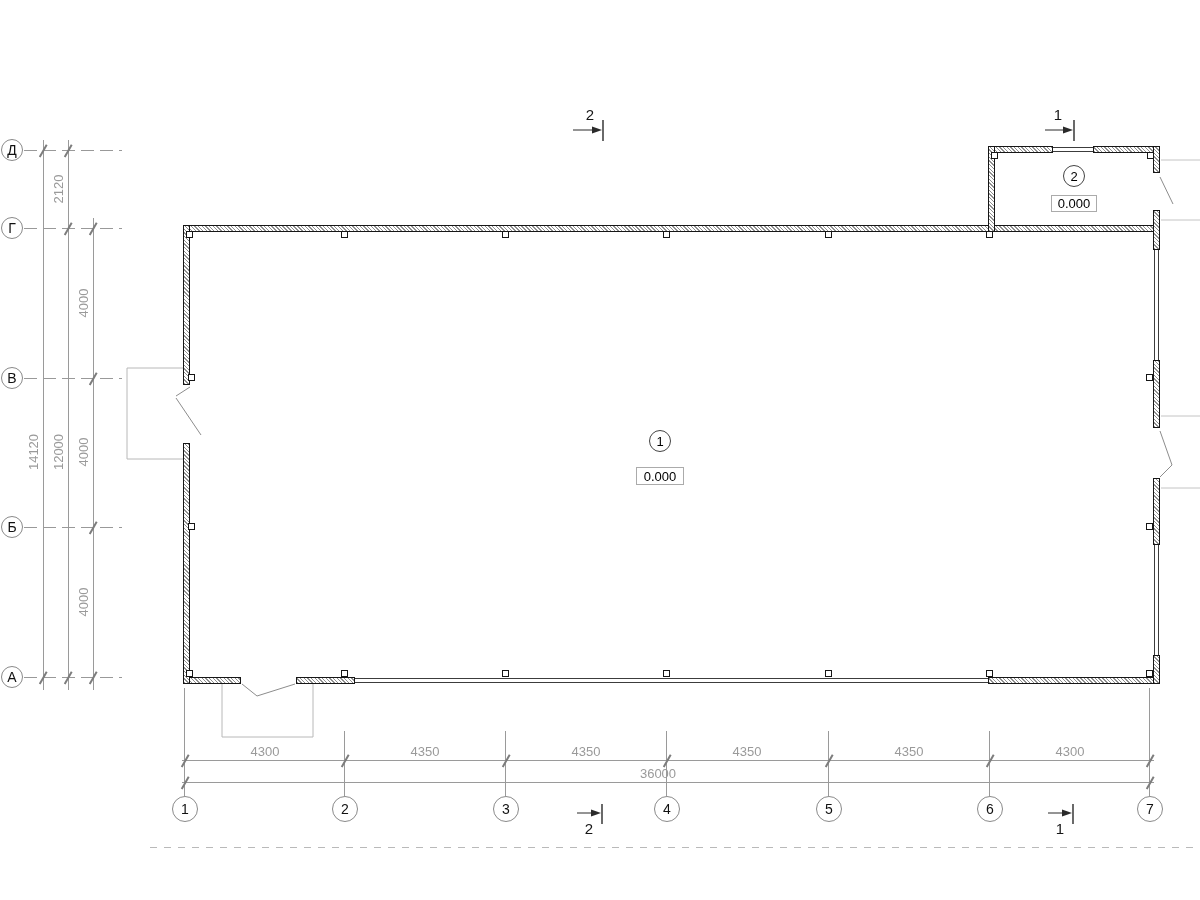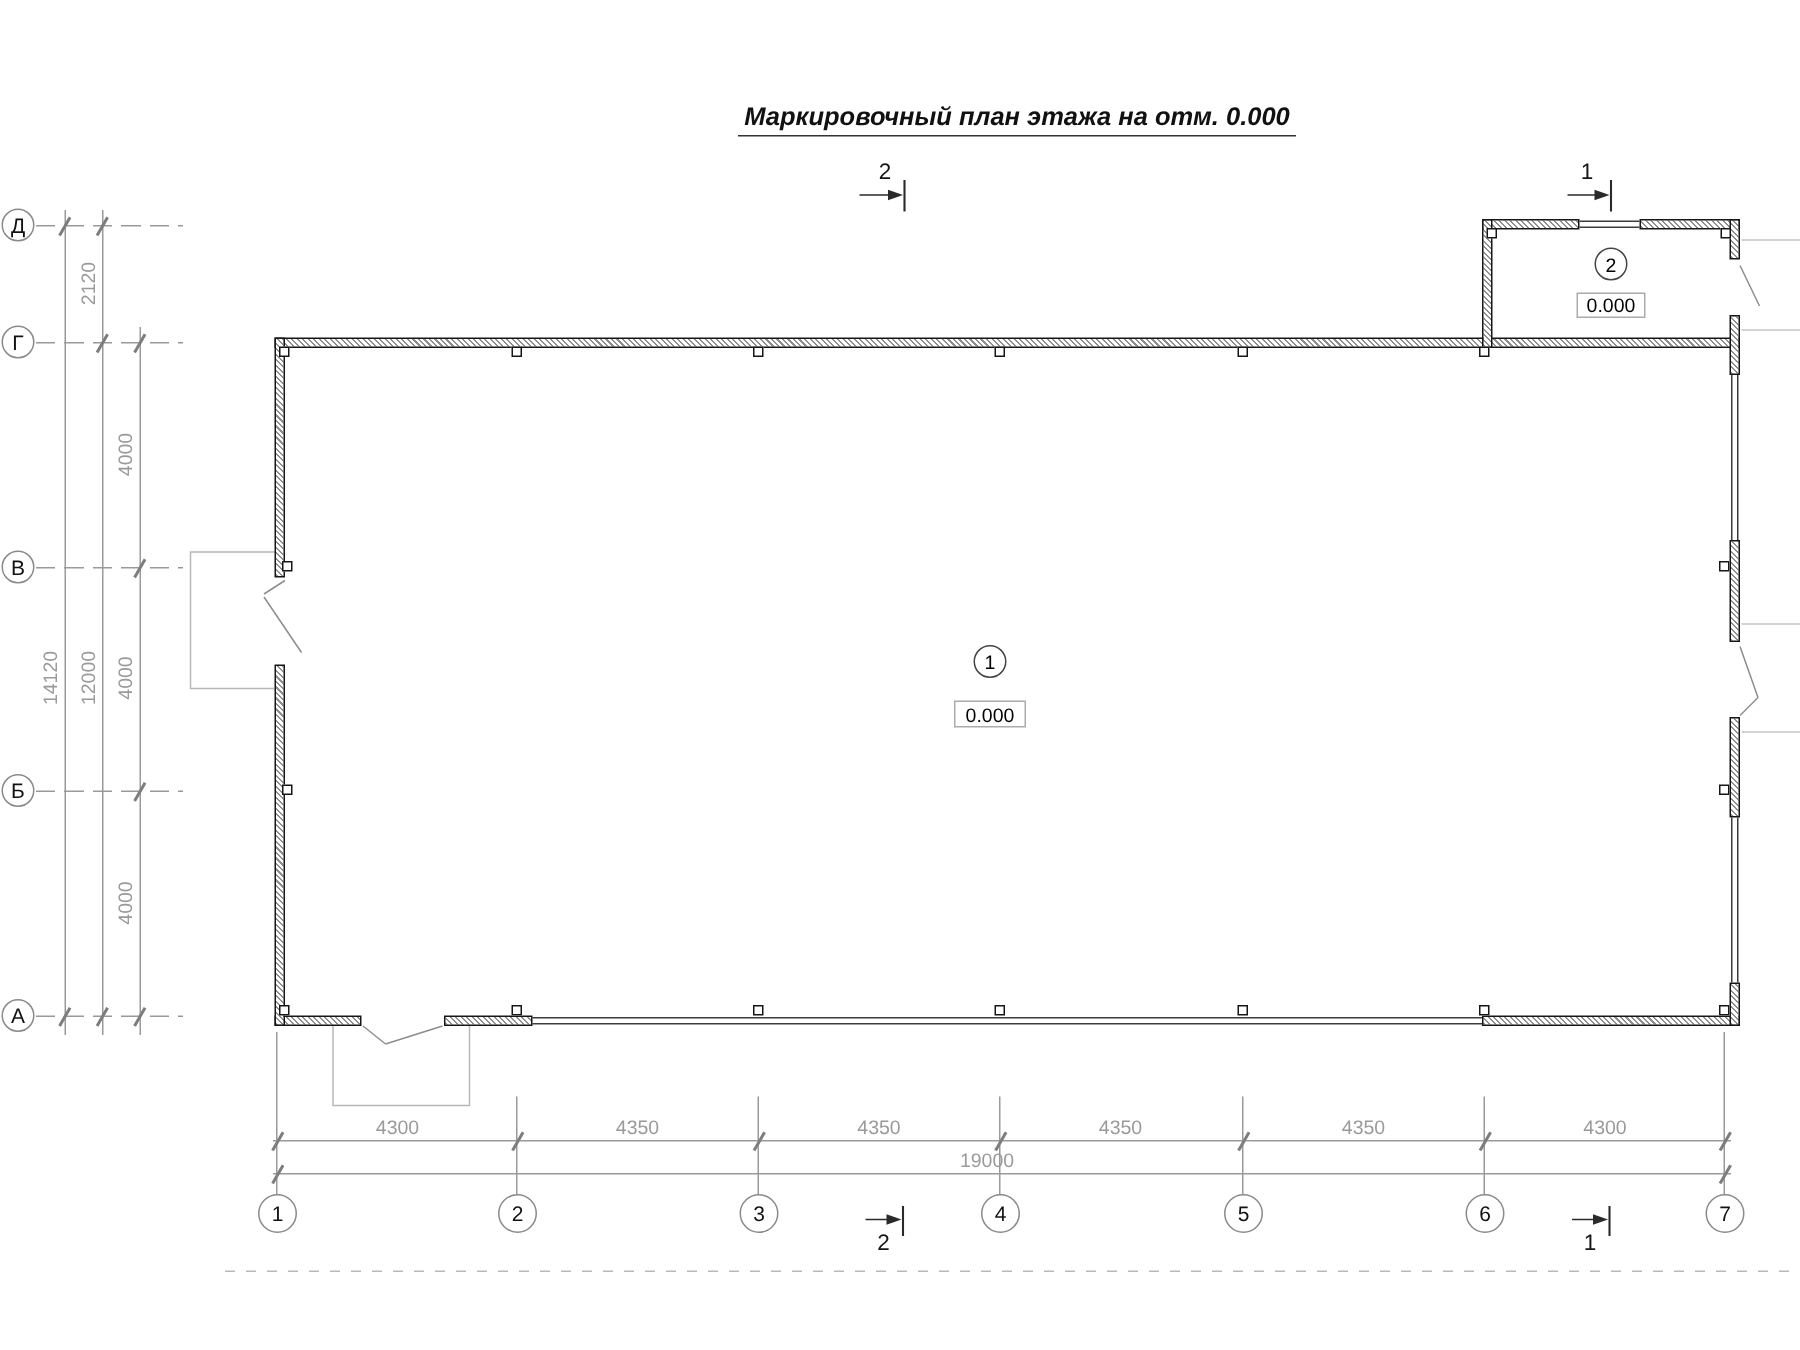--- a/index.html
+++ b/index.html
@@ -27,21 +27,20 @@
   .sec{position:absolute;color:#161616;font-size:15px;width:16px;text-align:center;}
   #title{position:absolute;left:492px;top:68px;width:372px;text-align:center;color:#111;
          font-size:17px;font-style:italic;font-weight:bold;border-bottom:1px solid #333;padding-bottom:2px;}
   svg.overlay{position:absolute;left:0;top:0;pointer-events:none;}
 </style>
 </head>
 <body>
 
 <div id="stage">
 
-  <div id="title">Маркировочный план этажа на отм. 0.000</div>
 
   <svg class="overlay" width="1200" height="900" viewBox="0 0 1200 900">
 
     <polyline points="183,368 127,368 127,459 183,459" fill="none" stroke="#b8b8b8" stroke-width="1"></polyline>
     <polyline points="222,684 222,737 313,737 313,684" fill="none" stroke="#b8b8b8" stroke-width="1"></polyline>
 
     <polyline points="190,387 176,396" fill="none" stroke="#8d8d8d" stroke-width="1"></polyline>
     <polyline points="176,398 201,435" fill="none" stroke="#8d8d8d" stroke-width="1"></polyline>
     <polyline points="242,684 257,696" fill="none" stroke="#8d8d8d" stroke-width="1"></polyline>
     <polyline points="257,696 295,684" fill="none" stroke="#8d8d8d" stroke-width="1"></polyline>
@@ -178,21 +177,21 @@
   <div class="tick" style="left:1143px;top:760px;"></div>
   <div class="tick" style="left:178px;top:782px;"></div>
   <div class="tick" style="left:1143px;top:782px;"></div>
 
   <div class="dimtxt" style="left:225px;top:745px;">4300</div>
   <div class="dimtxt" style="left:385px;top:745px;">4350</div>
   <div class="dimtxt" style="left:546px;top:745px;">4350</div>
   <div class="dimtxt" style="left:707px;top:745px;">4350</div>
   <div class="dimtxt" style="left:869px;top:745px;">4350</div>
   <div class="dimtxt" style="left:1030px;top:745px;">4300</div>
-  <div class="dimtxt" style="left:618px;top:767px;">19000</div>
+  <div class="dimtxt" style="left:618px;top:767px;">36000</div>
 
   <div class="axcB" style="left:172px;top:796px;">
       <span>1</span>
     </div>
   <div class="axcB" style="left:332px;top:796px;">
       <span>2</span>
     </div>
   <div class="axcB" style="left:493px;top:796px;">
       <span>3</span>
     </div>

